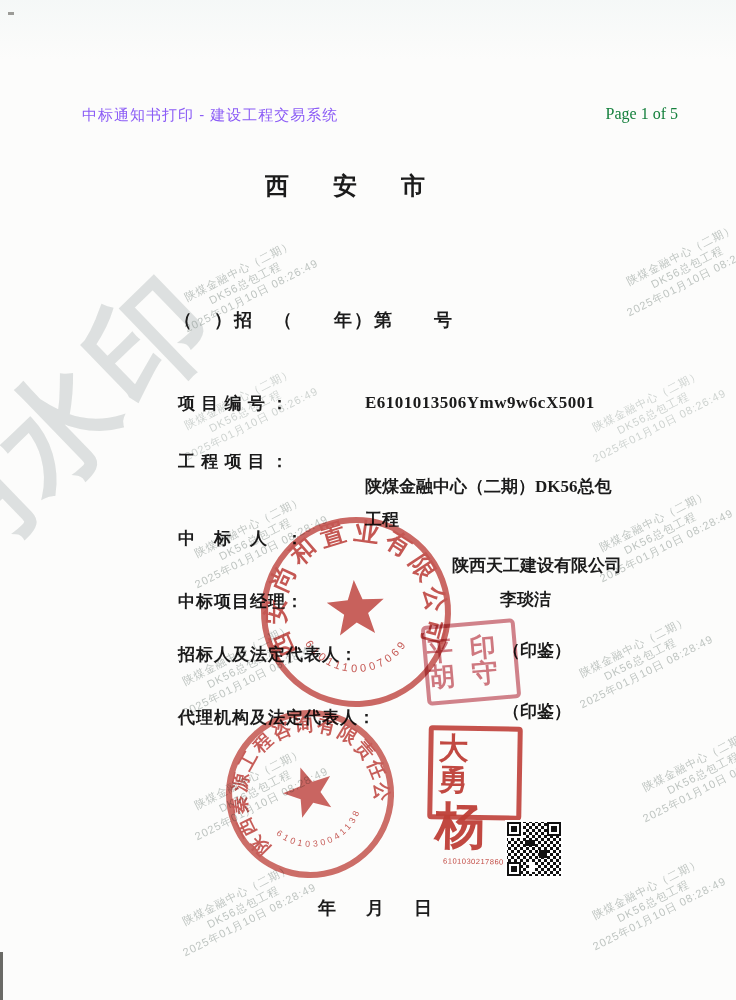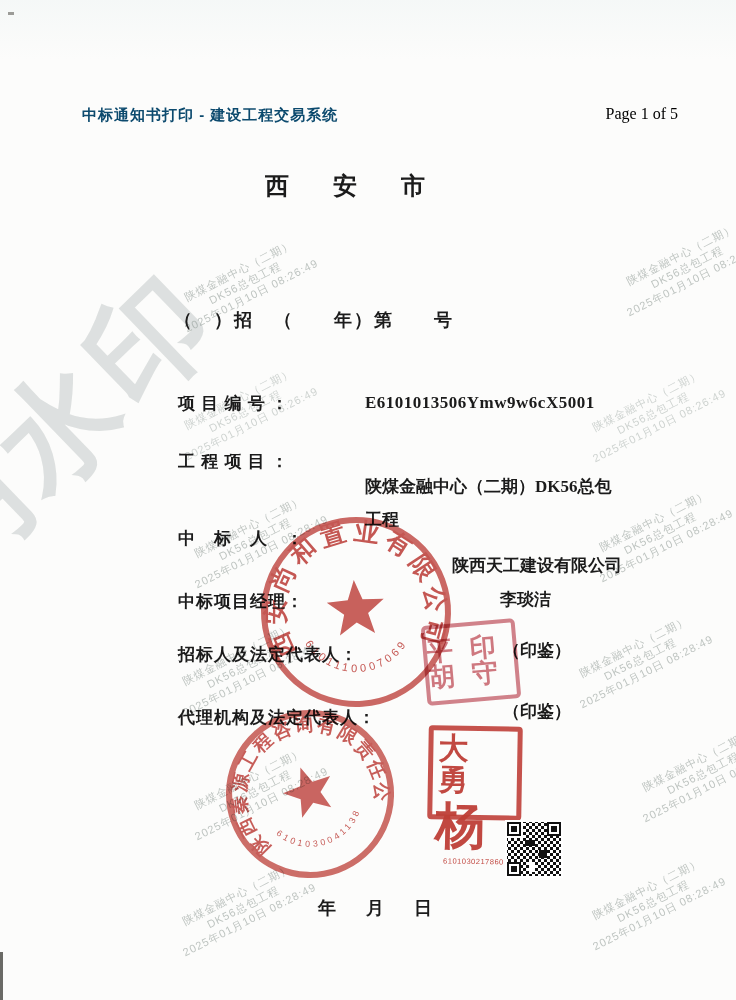--- a/index.html
+++ b/index.html
@@ -10,22 +10,22 @@
   }
   .page::before{ 
     content:"";position:absolute;left:0;top:0;width:736px;height:60px;
     background:linear-gradient(#eef4f4,rgba(255,255,255,0));opacity:.5;pointer-events:none;
   }
   .edge-left{position:absolute;left:0;top:952px;width:3px;height:48px;background:#6a6a66;}
   .edge-top{position:absolute;left:8px;top:12px;width:6px;height:3px;background:#9c9c98;}
 
   
   .hdr-left{position:absolute;left:82px;top:106px;font-family:"Liberation Sans","DejaVu Sans",sans-serif;
-    font-weight:700;font-size:15px;color:#0c4a6e;letter-spacing:1px;}
-  .hdr-right{position:absolute;right:58px;top:105px;font-size:16px;color:#000000;}
+    font-weight:400;font-size:15px;color:#8b5cf6;letter-spacing:1px;}
+  .hdr-right{position:absolute;right:58px;top:105px;font-size:16px;color:#15803d;}
 
   
   .t-city{position:absolute;left:18px;width:664px;top:170px;text-align:center;
     font-size:24px;font-weight:700;letter-spacing:10px;}
   .t-sub{position:absolute;left:0;width:736px;top:208px;text-align:center;
     font-size:24px;font-weight:700;letter-spacing:0.5px;}
   .t-doc{position:absolute;left:0;width:736px;top:248px;text-align:center;
     font-size:23px;font-weight:700;letter-spacing:14px;}
   .t-num{position:absolute;left:0;width:628px;top:308px;text-align:center;
     font-size:18px;font-weight:600;letter-spacing:2px;}

